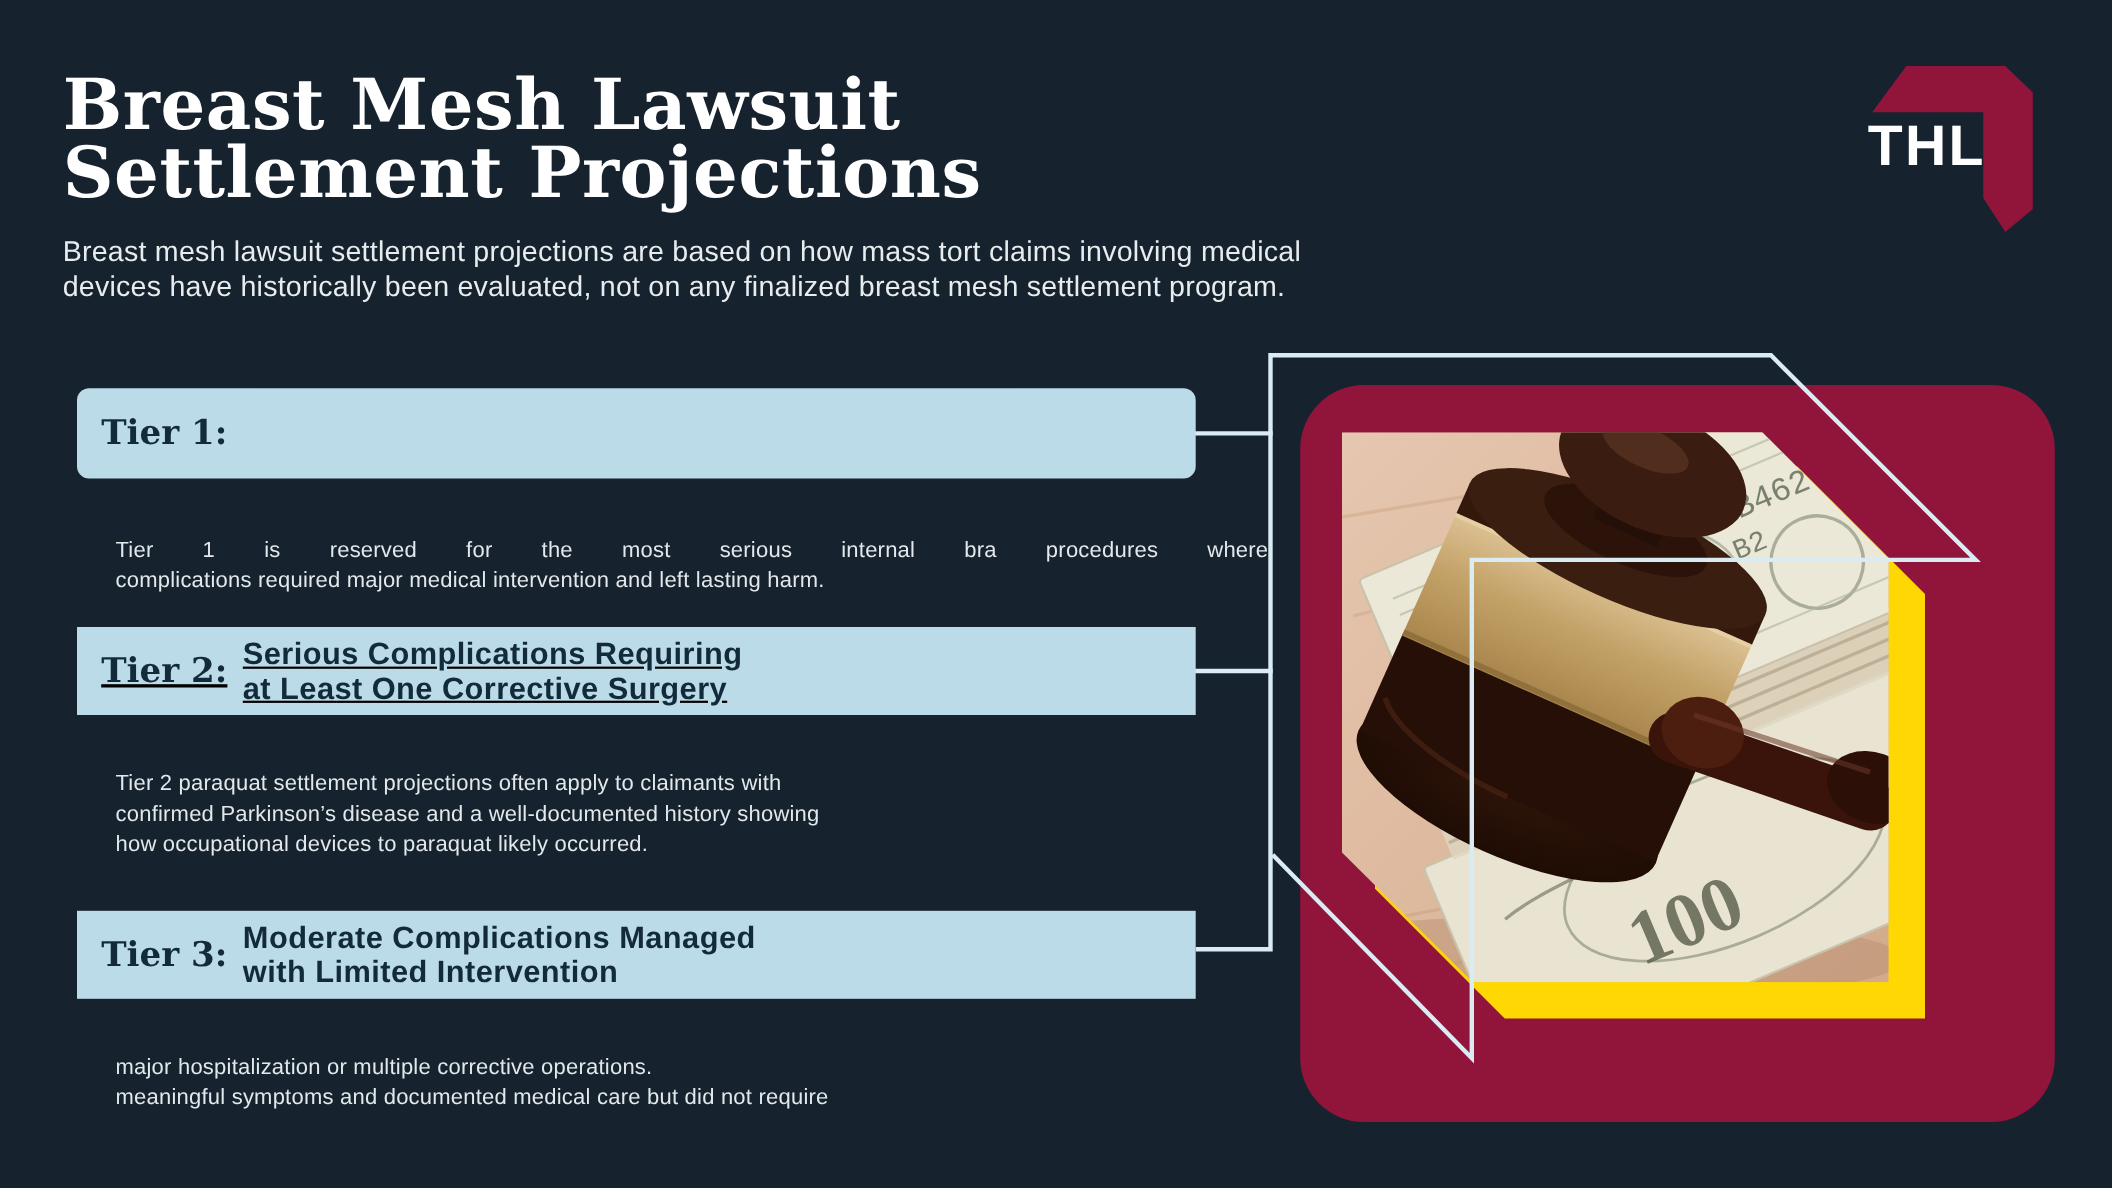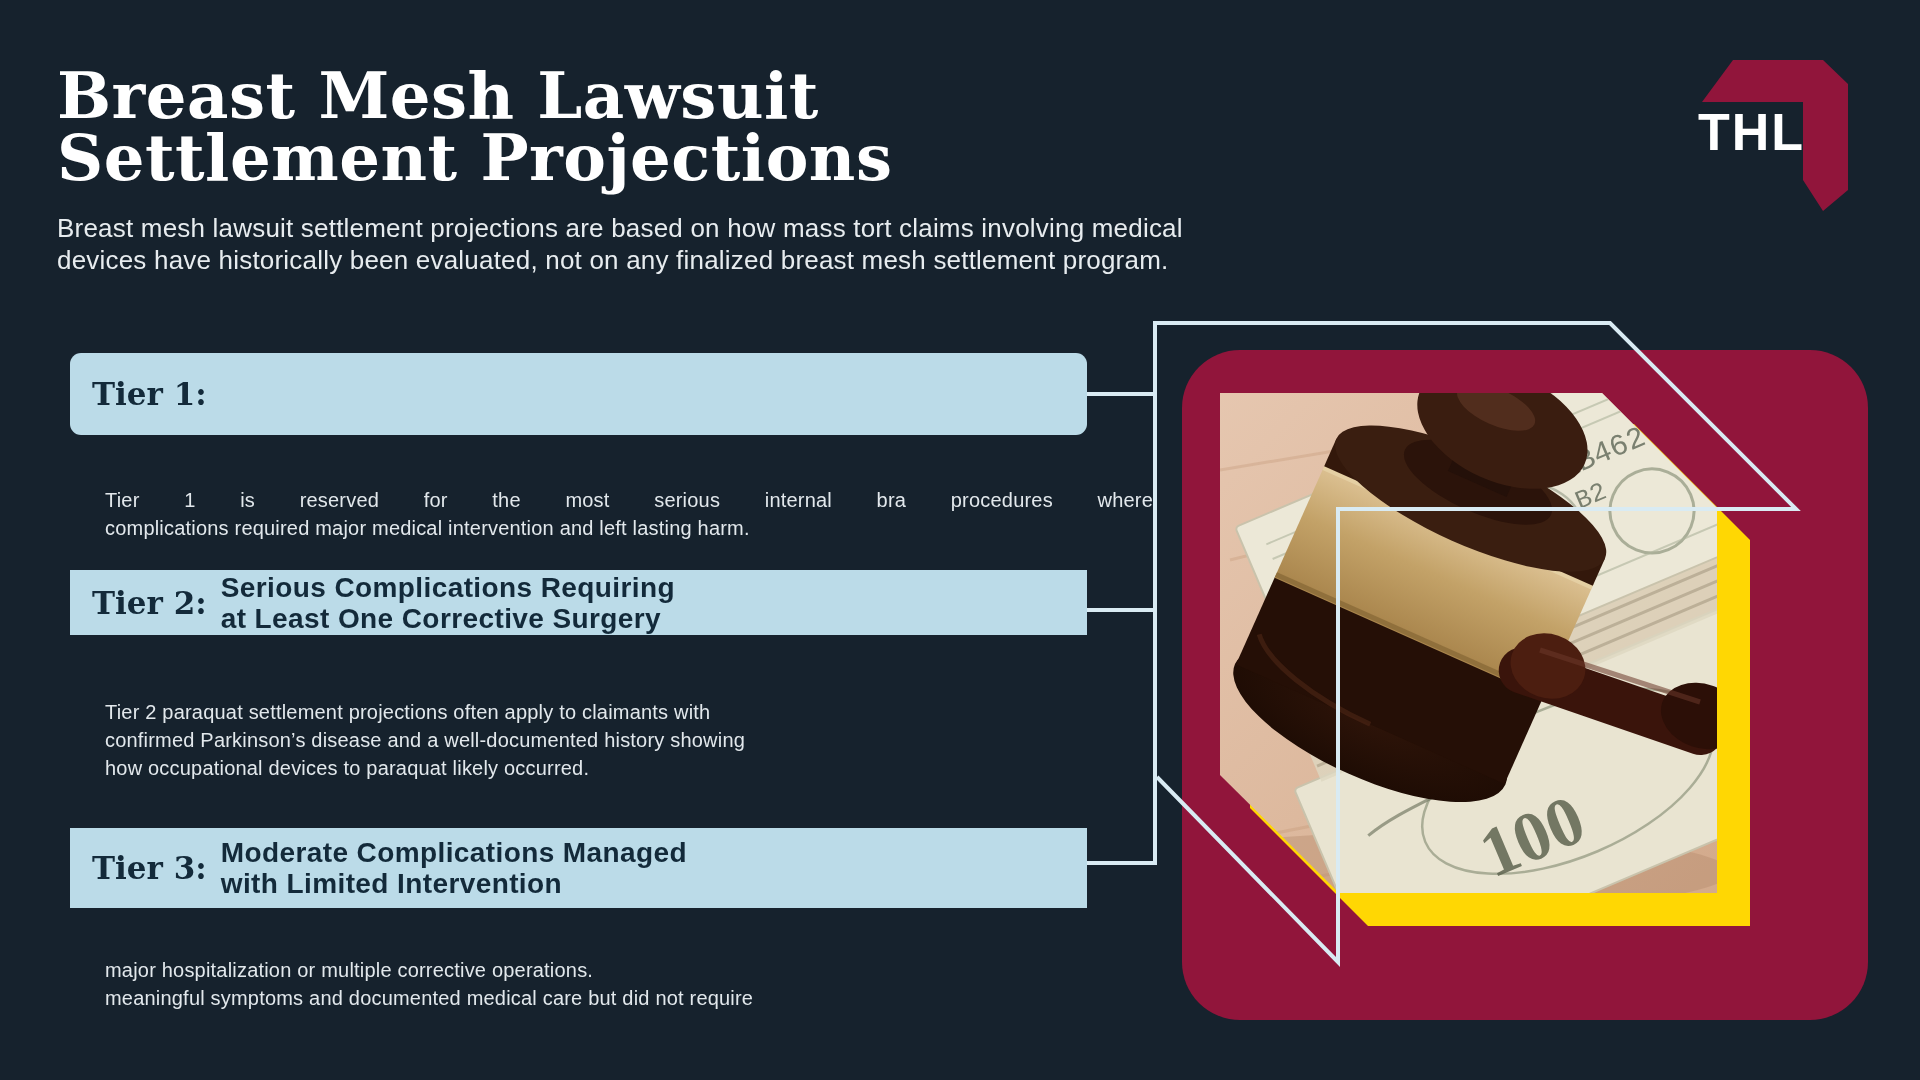--- a/index.html
+++ b/index.html
@@ -13,21 +13,21 @@
          font-size:64px;line-height:62px;letter-spacing:0.5px;}
   .title span{display:block;white-space:nowrap;}
   .intro{position:absolute;left:57px;top:186px;color:#E7ECEF;
          font-size:26px;line-height:32px;letter-spacing:0.2px;}
   .intro span{display:block;white-space:nowrap;}
 
   
   .tier-box{position:absolute;left:70px;width:1017px;background:#BBDBE8;
             display:flex;align-items:center;padding-left:22px;box-sizing:border-box;}
   .t1{top:353px;height:82px;border-radius:11px;}
-  .t2{top:570px;height:65px;}
+  .t2{top:570px;height:80px;text-decoration:underline;}
   .t3{top:828px;height:80px;}
   .tier-label{font-family:"DejaVu Serif","Liberation Serif",serif;font-weight:700;
               font-size:31px;color:#132A3A;flex:0 0 auto;margin-right:14px;}
   .tier-heading{font-weight:700;font-size:28px;line-height:31px;color:#132A3A;
                 letter-spacing:0.4px;}
   .tier-heading span{display:block;white-space:nowrap;}
 
   
   .tier-body{position:absolute;left:57px;width:1048px;color:#E2E8EC;
              font-size:20px;line-height:28px;letter-spacing:0.2px;margin-left:48px;}

